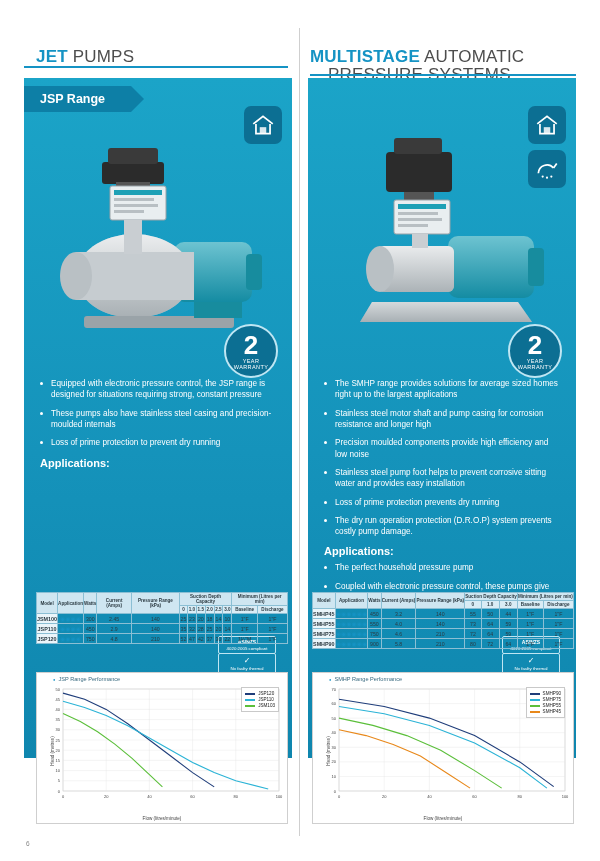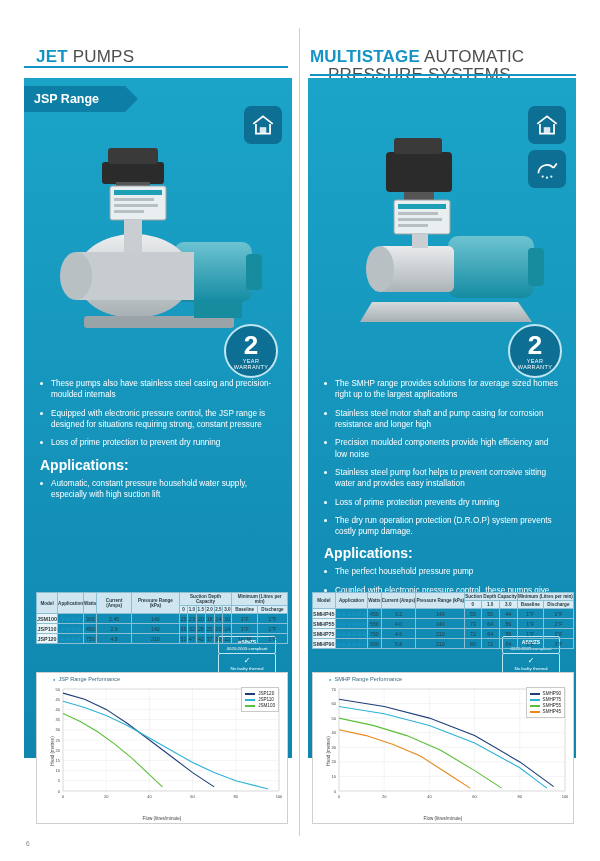--- a/index.html
+++ b/index.html
@@ -33,21 +33,21 @@
     background:linear-gradient(180deg,#1ba4c8 0%, #1593bb 55%, #0f86ae 100%);
   }
   #panel-left { left:24px; }
   #panel-right { left:308px; }
 
   
   .ribbon {
     position:absolute; left:0; top:8px; height:26px;
     background:#0d7fa6; color:#fff;
     font-size:12.5px; font-weight:bold;
-    display:flex; align-items:center; padding-left:10px; padding-right:26px;
+    display:flex; align-items:center; padding-left:16px; padding-right:26px;
   }
   .ribbon:after {
     content:""; position:absolute; right:-13px; top:0;
     border-top:13px solid transparent; border-bottom:13px solid transparent;
     border-left:13px solid #0d7fa6;
   }
 
   
   .badge {
     position:absolute; right:10px; width:38px; height:38px; border-radius:7px;
@@ -78,21 +78,21 @@
   .bullets { position:absolute; left:16px; right:14px; top:300px; color:#fff; }
   .bullets ul { list-style:none; margin:0; padding:0; }
   .bullets li {
     position:relative; padding-left:11px; margin-bottom:7px;
     font-size:8.2px; line-height:1.38;
   }
   .bullets li:before {
     content:""; position:absolute; left:0; top:4px;
     width:3px; height:3px; background:#fff; border-radius:50%;
   }
-  .apps-head { font-size:14px; font-weight:bold; margin:8px 0 5px; }
+  .apps-head { font-size:11px; font-weight:bold; margin:8px 0 5px; }
 
   
   .stamp {
     position:absolute; border:1px solid #bfe6f3; color:#fff;
     text-align:center; font-size:4.4px; line-height:1.25; padding:2px 3px;
     border-radius:2px;
   }
   .stamp .big { font-size:5px; font-weight:bold; display:block; }
   .stamp .tick { font-size:8px; display:block; }
   #stamp-a-l { right:16px; bottom:104px; width:58px; }
@@ -211,28 +211,25 @@
     </div>
 
     <div class="seal" id="seal-l">
       <span class="num">2</span>
       <span class="t1">YEAR</span>
       <span class="t2">WARRANTY</span>
     </div>
 
     <div class="bullets">
       <ul>
+        <li>Equipped with electronic pressure control, the JSP range is designed for situations requiring strong, constant pressure</li>
         <li>These pumps also have stainless steel casing and precision-moulded internals</li>
-        <li>Equipped with electronic pressure control, the JSP range is designed for situations requiring strong, constant pressure</li>
         <li>Loss of prime protection to prevent dry running</li>
       </ul>
       <div class="apps-head">Applications:</div>
-      <ul>
-        <li>Automatic, constant pressure household water supply, especially with high suction lift</li>
-      </ul>
     </div>
 
     <div class="stamp" id="stamp-a-l">
       <span class="big">AS/NZS</span>
       <span>4020:2005 compliant</span>
     </div>
     <div class="stamp" id="stamp-b-l">
       <span class="tick">✓</span>
       <span>No faulty thermal overload protection</span>
     </div>

